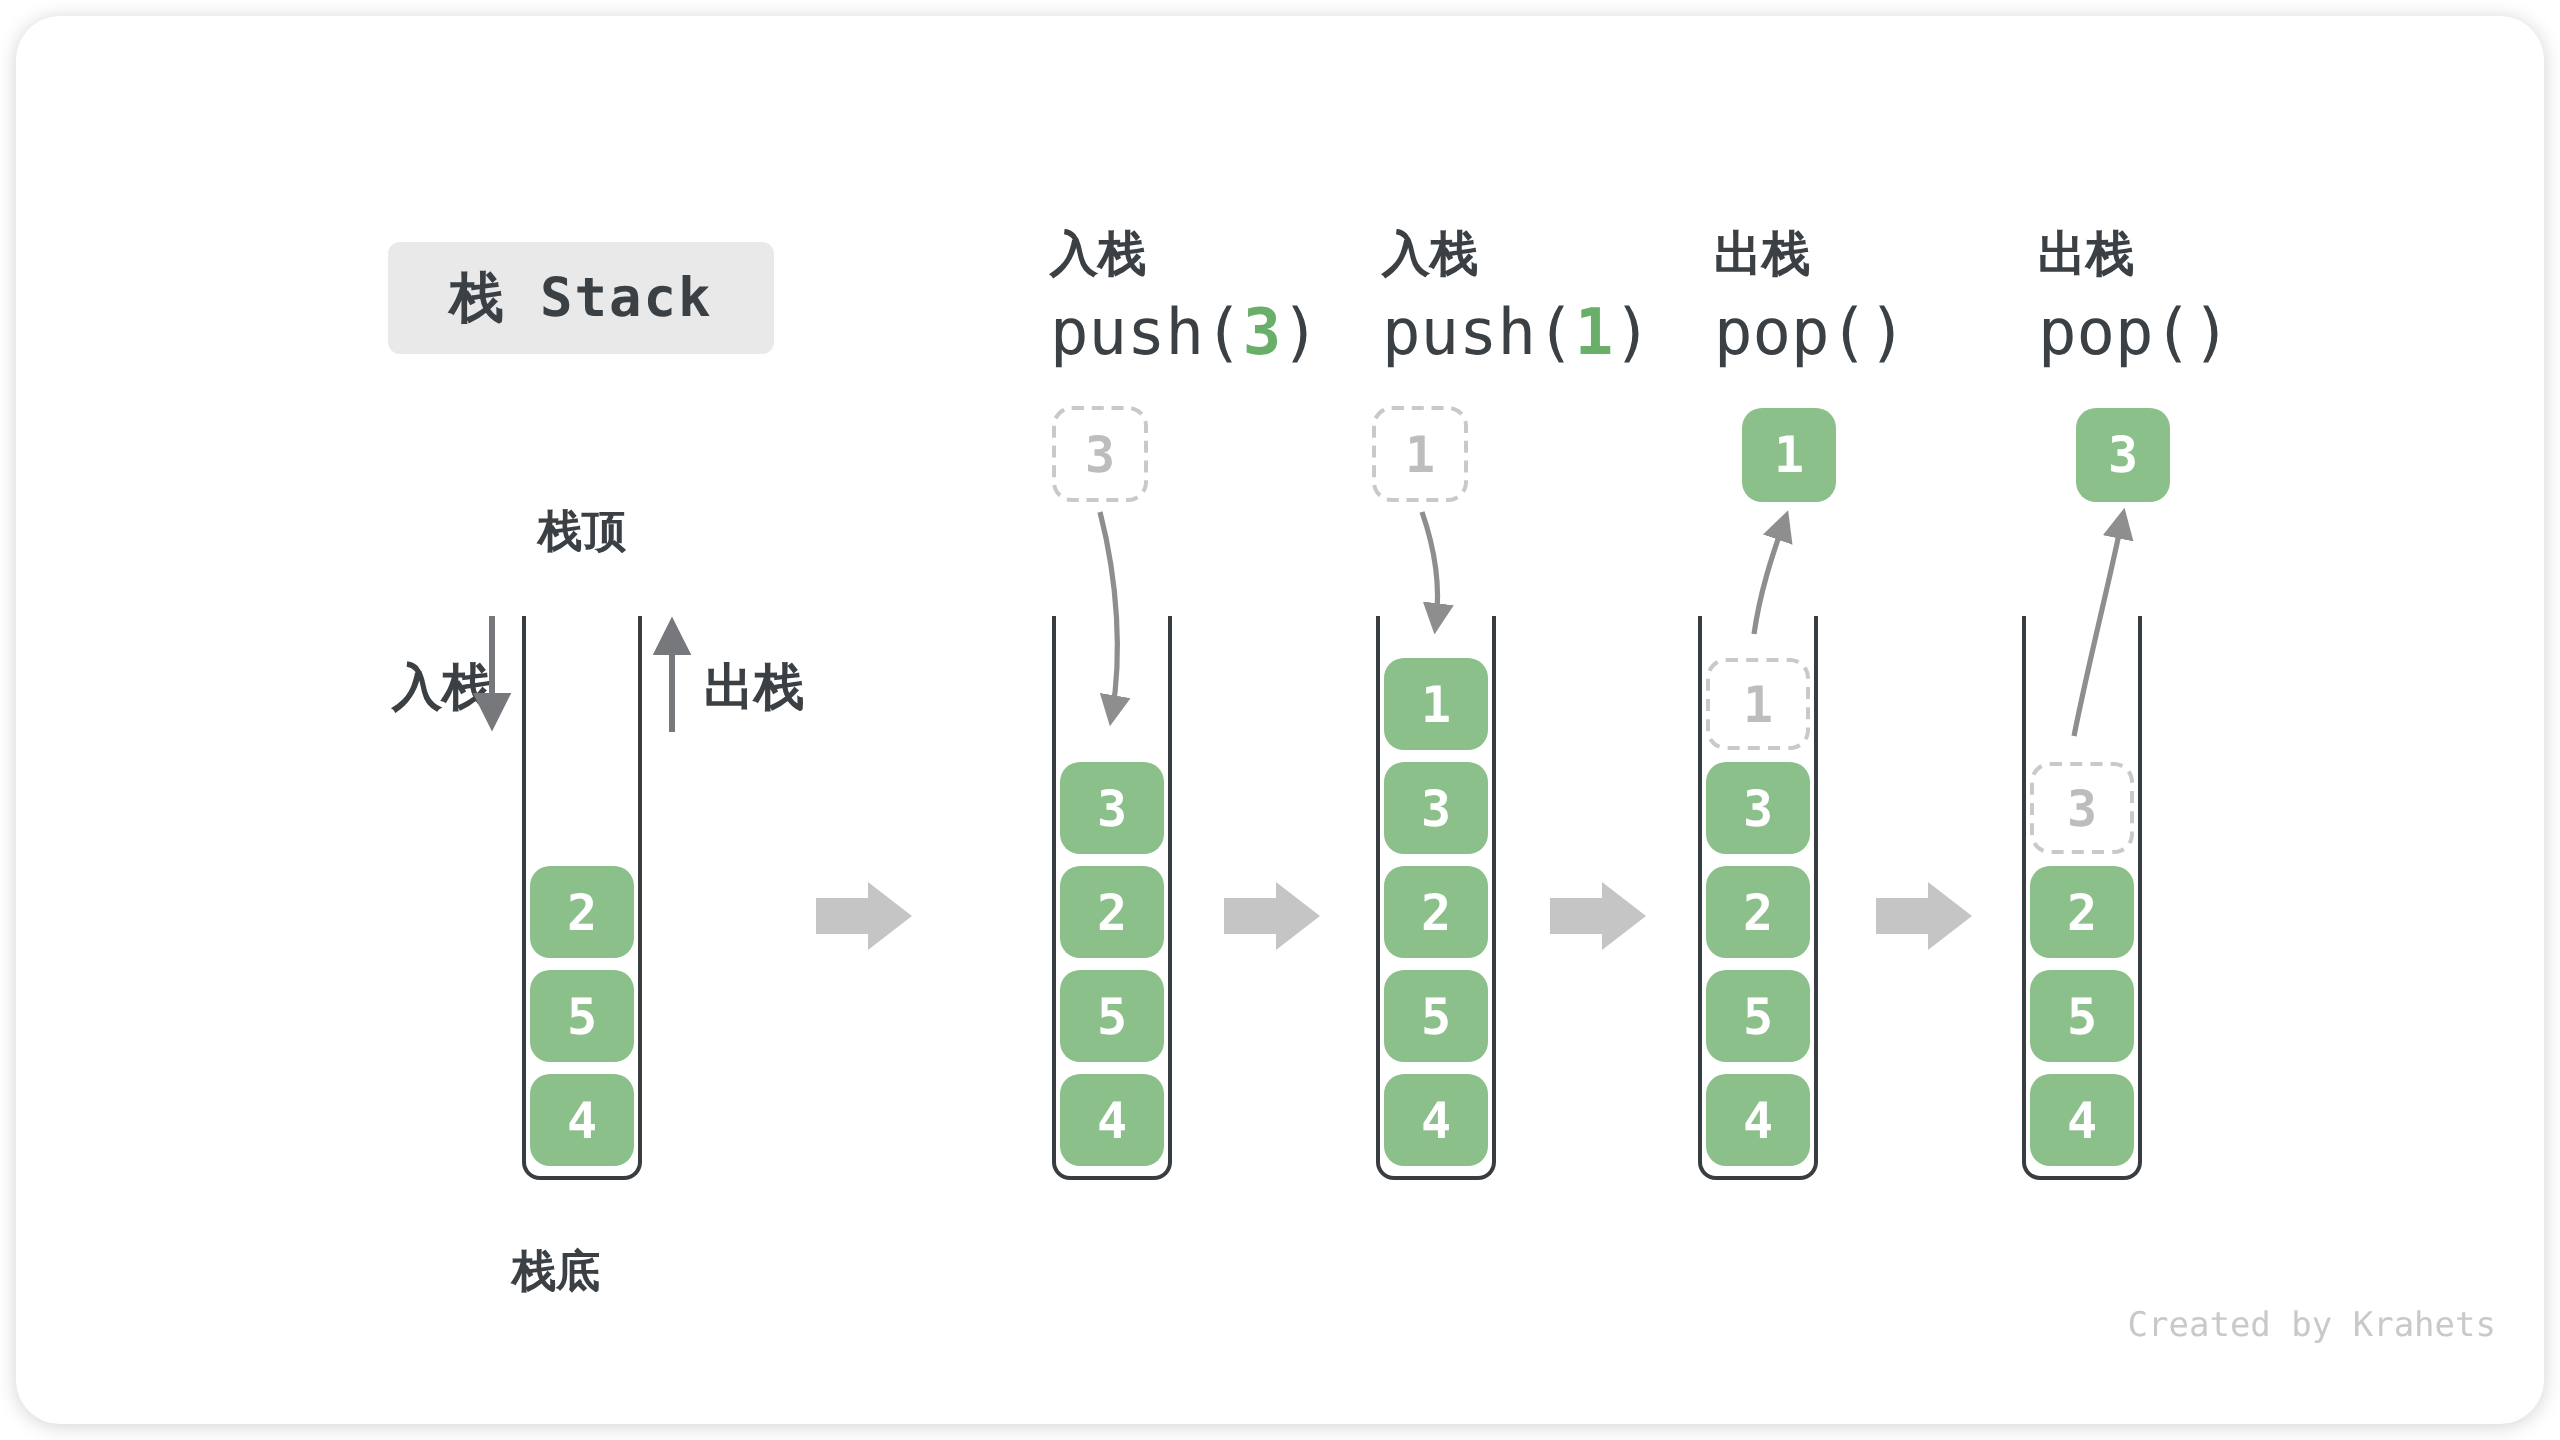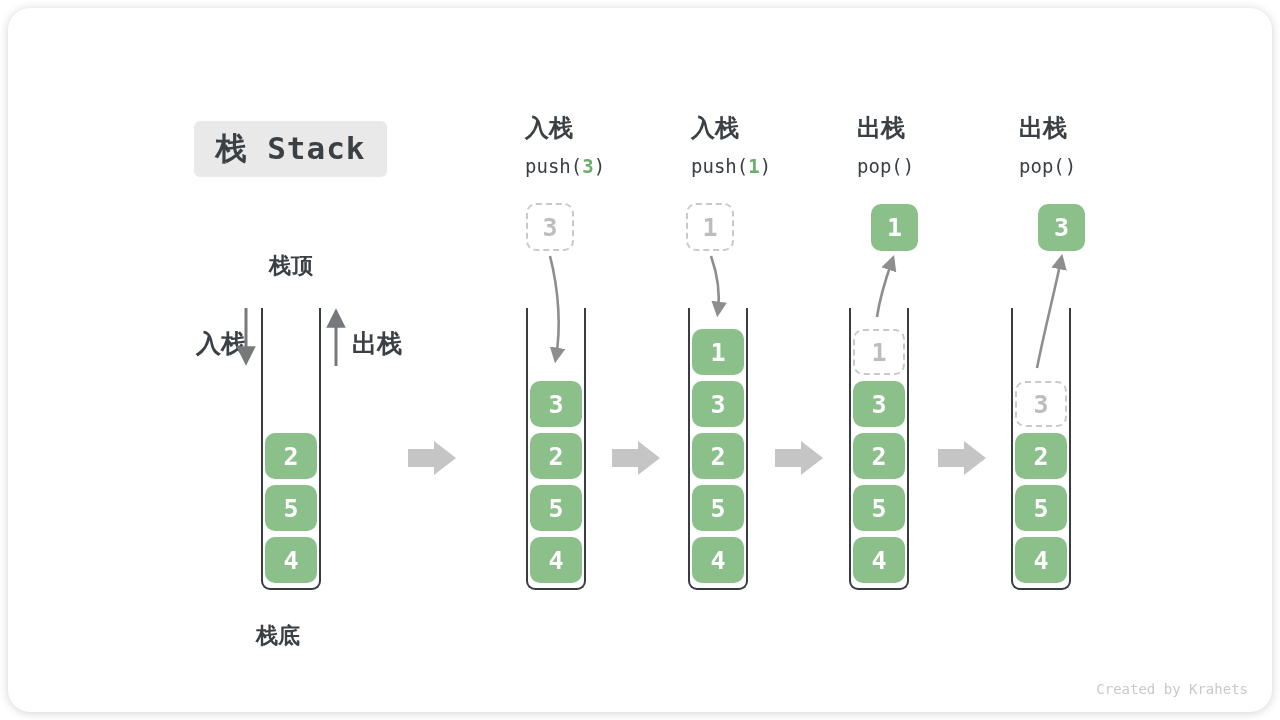--- a/index.html
+++ b/index.html
@@ -9,27 +9,27 @@
     position: absolute; left: 8px; top: 8px; width: 1264px; height: 704px;
     background: #ffffff; border-radius: 22px;
     box-shadow: 0 1px 10px rgba(0,0,0,0.18);
   }
 
   .title-badge {
     position: absolute; left: 186px; top: 113px; width: 193px; height: 56px;
     background: #E9E9E9; border-radius: 6px;
     display: flex; align-items: center; justify-content: center;
     font-family: "DejaVu Sans Mono", monospace; font-weight: bold;
-    font-size: 31px; color: #3B4045; letter-spacing: 1px;
+    font-size: 27px; color: #3B4045; letter-spacing: 1px;
   }
 
   .op-header { position: absolute; top: 106px; }
   .op-name { font-size: 24px; font-weight: bold; color: #3B4045; line-height: 28px; }
   .op-code { margin-top: 9px; font-family: "DejaVu Sans Mono", monospace;
-    font-size: 19px; color: #3B4045; line-height: 30px; }
+    font-size: 32px; color: #3B4045; line-height: 30px; }
   .op-code .arg { color: #69AE69; font-weight: bold; }
 
   .stack-container {
     position: absolute; top: 300px; width: 60px; height: 282px;
     border-left: 2px solid #383D42; border-right: 2px solid #383D42;
     border-bottom: 2px solid #383D42; border-radius: 0 0 9px 9px;
     display: flex; flex-direction: column; justify-content: flex-end;
     align-items: center; gap: 6px; padding-bottom: 5px; background: #ffffff;
   }
   .cell {
@@ -49,23 +49,23 @@
   .float-box.dashed { background: #ffffff; border: 2px dashed #C9C9C9; color: #BDBDBD; }
   .float-box.solid { background: #8BC08B; color: #ffffff; width: 47px; height: 47px; }
 
   .anatomy-label { position: absolute; font-size: 22px; font-weight: bold;
     color: #3B4045; width: 60px; text-align: center; }
   .side-label { position: absolute; font-size: 25px; font-weight: bold; color: #3B4045; }
 
   .overlay { position: absolute; left: 0; top: 0; width: 1280px; height: 720px;
     pointer-events: none; }
 
-  .credit { position: absolute; left: 1040px; top: 673px; width: 200px;
+  .credit { position: absolute; left: 1040px; top: 645px; width: 200px;
     text-align: right; font-family: "DejaVu Sans Mono", monospace;
-    font-size: 14px; color: #C9C9C9; }
+    font-size: 17px; color: #C9C9C9; }
 </style>
 </head>
 <body>
 
 <div class="card">
 
   <div class="title-badge">栈 Stack</div>
 
   <div class="op-header" style="left:517px">
     <div class="op-name">入栈</div>

